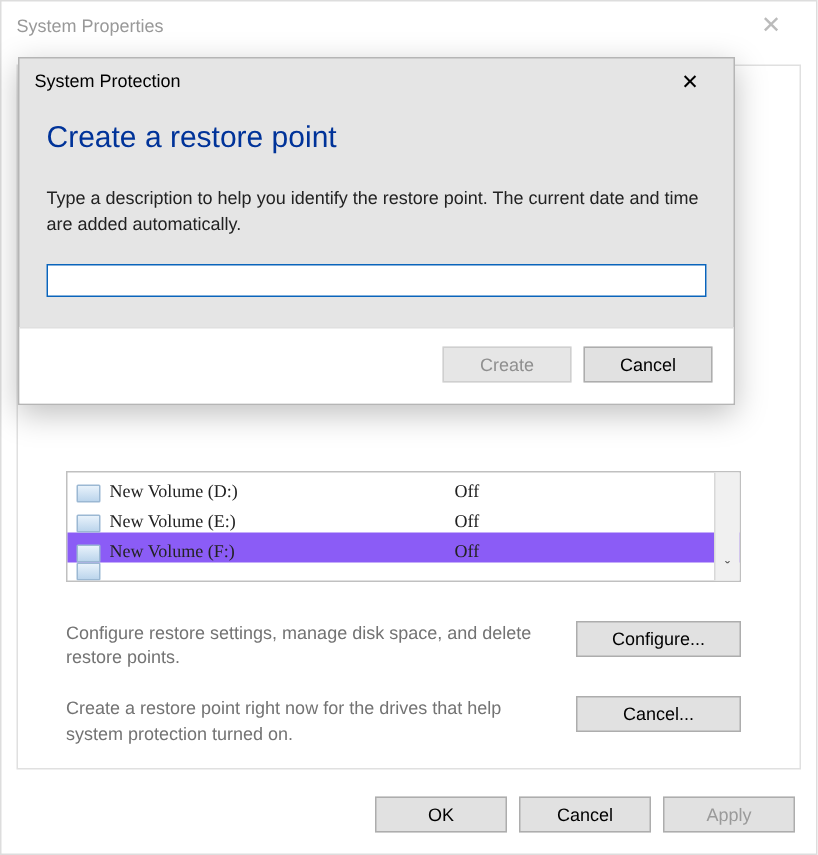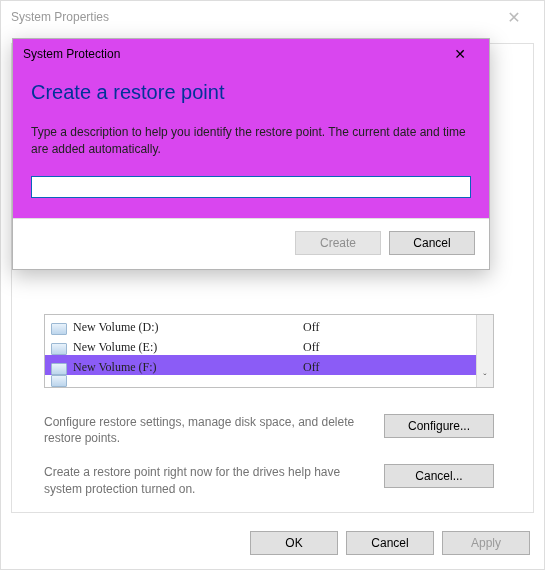--- a/index.html
+++ b/index.html
@@ -118,21 +118,21 @@
     gap: 8px;
   }
   .bottom-buttons .win-button { width: 88px; }
   .bottom-buttons .disabled { color: #9a9a9a; }
 
   
   .dialog {
     position: absolute;
     left: 12px; top: 38px;
     width: 478px;
-    background: #d946ef;
+    background: #e5e5e5;
     border: 1px solid #b5b5b5;
     box-shadow: 0 6px 20px rgba(0,0,0,0.25);
   }
   .dialog-titlebar {
     height: 30px;
     display: flex;
     align-items: center;
     padding: 0 8px 0 10px;
   }
   .dialog-titlebar .title { flex: 1; color: #000; font-size: 12px; }
@@ -212,21 +212,21 @@
         <div class="arrow">ˇ</div>
       </div>
     </div>
 
     <div class="config-area">
       <div class="config-row">
         <div class="config-text">Configure restore settings, manage disk space, and delete restore points.</div>
         <button class="win-button">Configure...</button>
       </div>
       <div class="config-row">
-        <div class="config-text">Create a restore point right now for the drives help have system protection turned on.</div>
+        <div class="config-text">Create a restore point right now for the drives that help system protection turned on.</div>
         <button class="win-button">Cancel...</button>
       </div>
     </div>
   </div>
 
   <div class="bottom-buttons">
     <button class="win-button">OK</button>
     <button class="win-button">Cancel</button>
     <button class="win-button disabled">Apply</button>
   </div>

